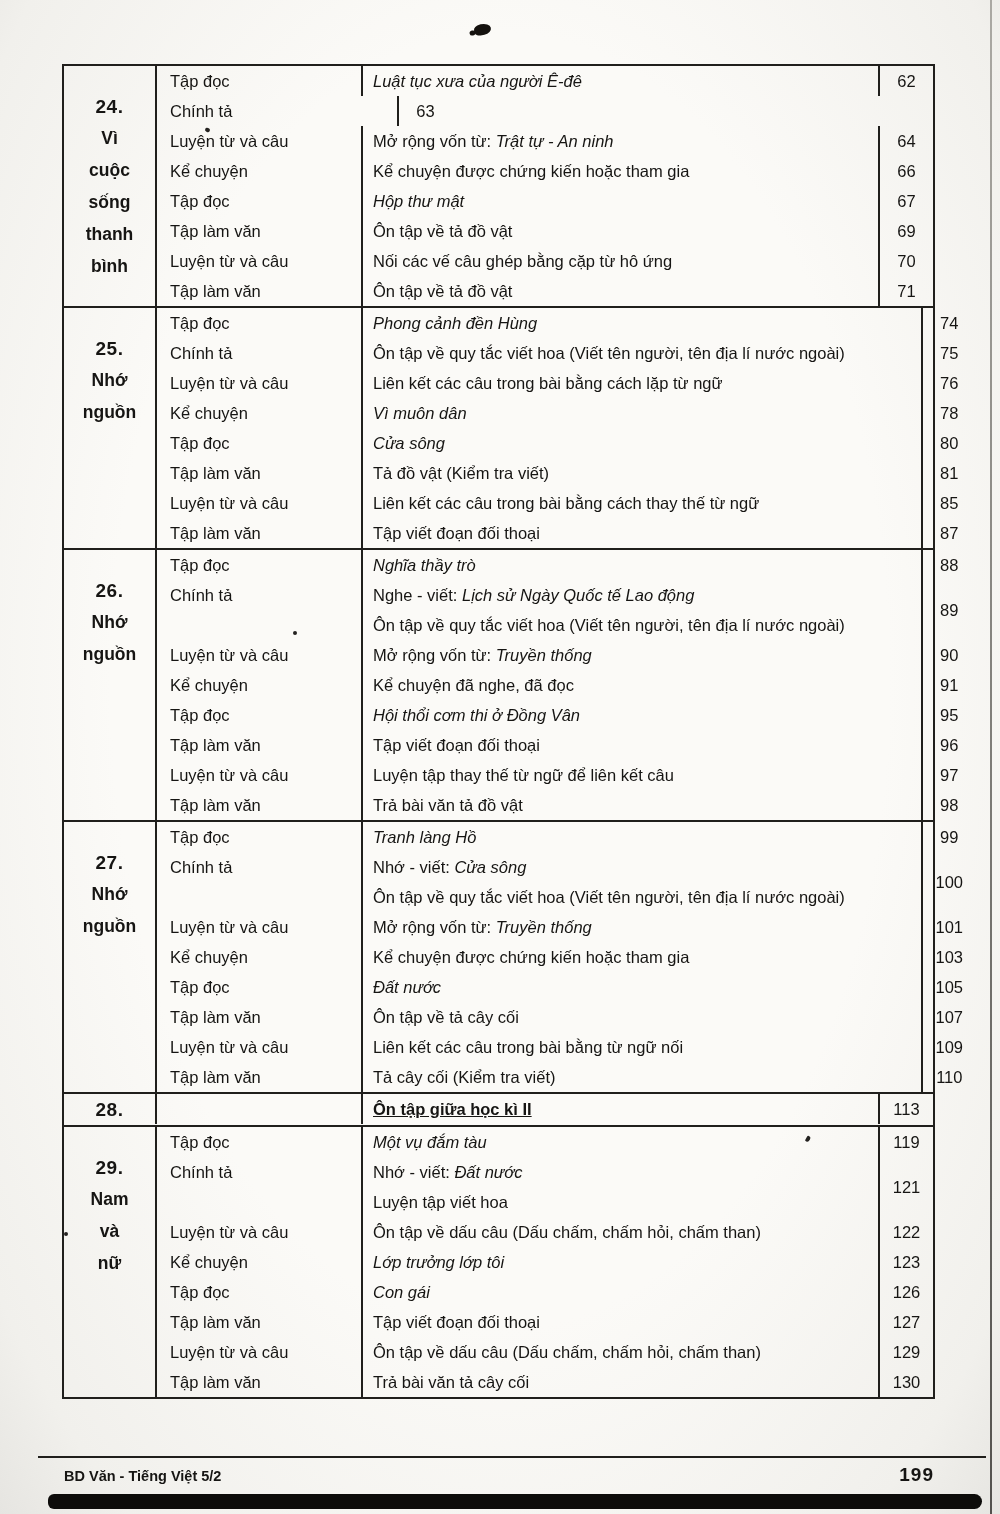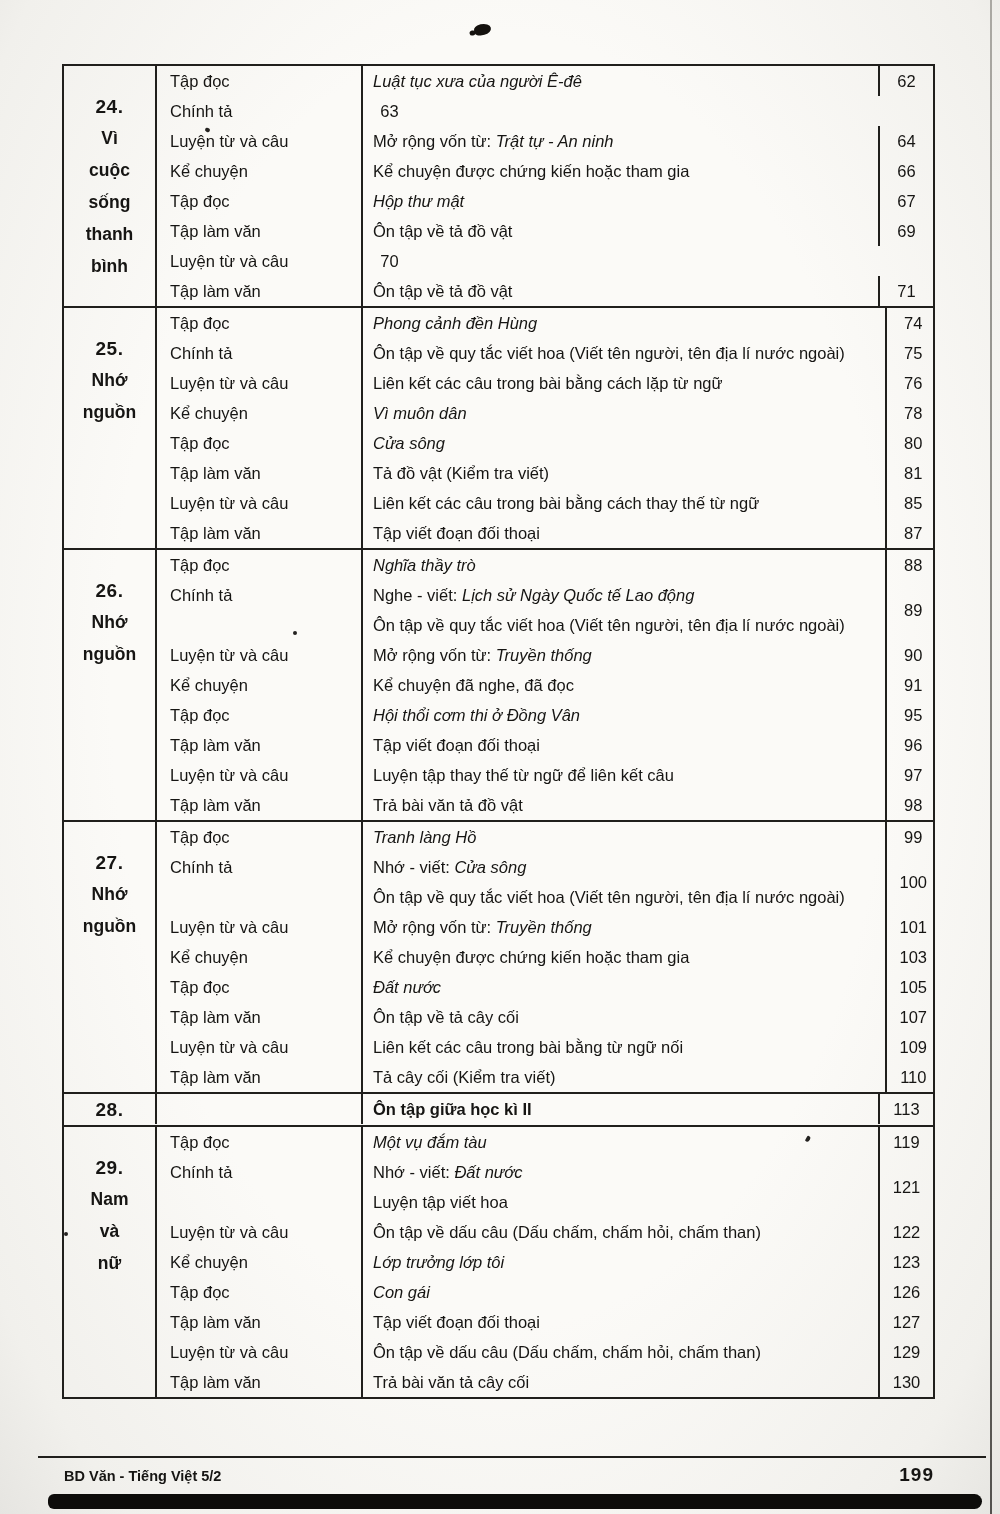--- a/index.html
+++ b/index.html
@@ -46,27 +46,28 @@
     border-left: 2px solid #201f1c;
     padding: 0 4px 0 13px;
     font-size: 16.5px; line-height: 30px; white-space: nowrap;
   }
   .title-cell {
     flex: 1; min-width: 0;
     border-left: 2px solid #201f1c;
     padding: 0 4px 0 10px;
     font-size: 16.5px; line-height: 30px;
   }
-  .title-cell.bold { font-weight: bold; }
+  .title-cell.bold { font-weight: bold; text-decoration: underline; }
   .title-line { white-space: nowrap; }
   .page-cell {
     width: 55px; flex: 0 0 55px;
     border-left: 2px solid #201f1c;
     display: flex; align-items: center; justify-content: center;
     font-size: 16.5px;
+    margin-left: 36px;
   }
 
   
   .footer-rule { position: absolute; left: 38px; right: 14px; top: 1456px; height: 2px; background: #201f1c; }
   .footer { position: absolute; left: 64px; right: 66px; top: 1464px;
     display: flex; justify-content: space-between; align-items: baseline; }
   .footer-book { font-size: 14.5px; font-weight: bold; }
   .footer-page { font-size: 19px; font-weight: bold; letter-spacing: 1px; }
   .scan-bar { position: absolute; left: 48px; right: 18px; top: 1494px; height: 15px;
     background: #0d0c0a; border-radius: 8px 10px 10px 8px; }
@@ -127,20 +128,23 @@
           </div>
           <div class="toc-row">
             <div class="subject-cell">Tập làm văn</div>
             <div class="title-cell">
               <div class="title-line"><span>Ôn tập về tả đồ vật</span></div>
             </div>
             <div class="page-cell">69</div>
           </div>
           <div class="toc-row">
             <div class="subject-cell">Luyện từ và câu</div>
+            <div class="title-cell">
+              <div class="title-line"><span>Nối các vế câu ghép bằng cặp từ hô ứng</span></div>
+            </div>
             <div class="page-cell">70</div>
           </div>
           <div class="toc-row">
             <div class="subject-cell">Tập làm văn</div>
             <div class="title-cell">
               <div class="title-line"><span>Ôn tập về tả đồ vật</span></div>
             </div>
             <div class="page-cell">71</div>
           </div>
         </div>

